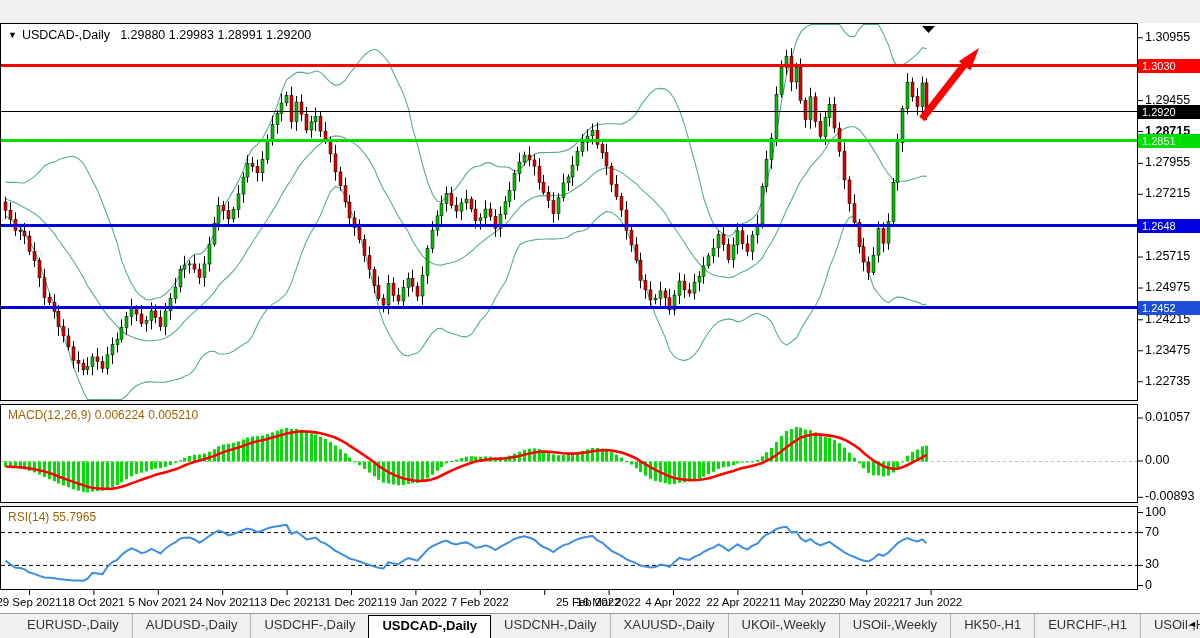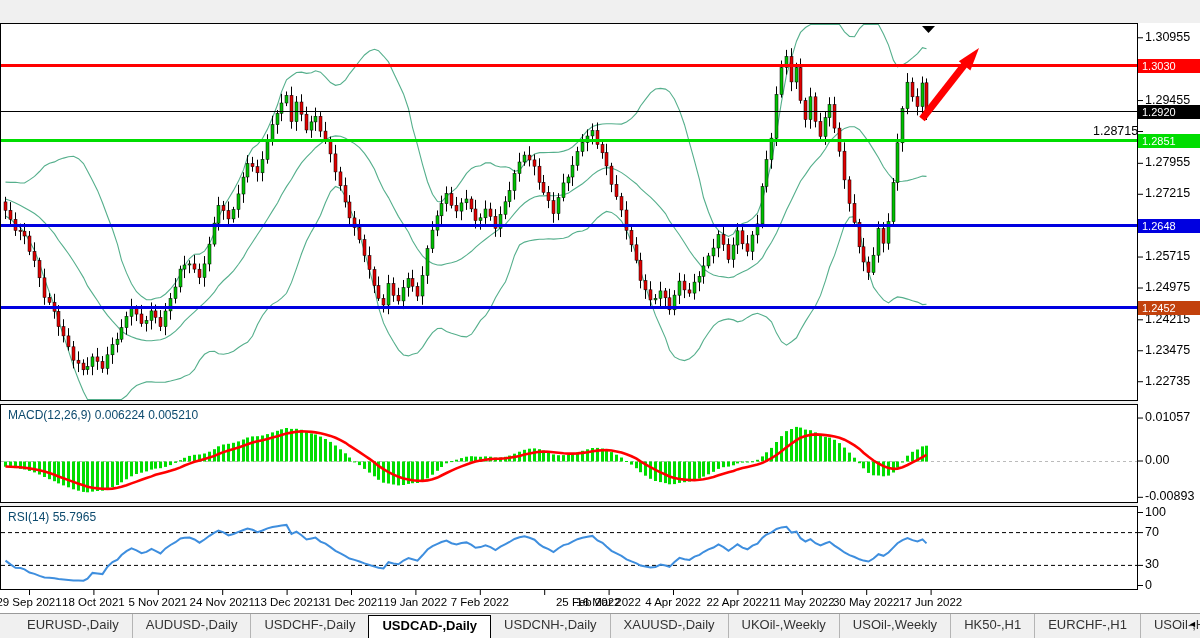--- a/index.html
+++ b/index.html
@@ -10,21 +10,21 @@
   #toolbar{left:0;top:0;width:1200px;height:22px;background:#f0f0f0;border-bottom:1px solid #9a9a9a;
            display:flex;align-items:center;overflow:hidden;}
   .tf-btn{font-size:11px;color:#222;padding:3px 9px;cursor:default;white-space:nowrap;}
   .tf-btn.active{background:#fafafa;border:1px solid #8f8f8f;padding:2px 8px;}
   .tf-sep{width:1px;height:18px;background:#8f8f8f;margin:0 4px;}
   
   #chart-title{left:8px;top:28px;font-size:12.5px;color:#000;white-space:nowrap;z-index:6;}
   #chart-title .mk{font-size:9px;position:relative;top:-1px;margin-right:5px;}
   #chart-title .ohlc{margin-left:10px;}
   
-  .ind-label{font-size:12px;color:#0c4a6e;white-space:nowrap;z-index:6;text-align:center;}
+  .ind-label{font-size:12px;color:#a16207;white-space:nowrap;z-index:6;text-align:center;}
   
   .ax-label{font-size:12.5px;color:#000;white-space:nowrap;width:53px;overflow:hidden;z-index:5;}
   .badge{font-size:11px;color:#fff;width:59px;height:14px;line-height:14px;padding-left:4px;z-index:7;}
   
   .date-label{font-size:11.5px;color:#000;white-space:nowrap;transform:translateX(-50%);z-index:5;}
   
   #tabbar{left:0;top:613px;width:1200px;height:25px;background:#f0f0f0;border-top:1px solid #9a9a9a;
           display:flex;align-items:stretch;overflow:hidden;white-space:nowrap;}
   .tab{font-size:13px;color:#333;padding:3px 13px 0 13px;border-left:1px solid #b4b4b4;cursor:default;}
   .tab:first-child{border-left:none;margin-left:14px;}
@@ -32,20 +32,23 @@
   .tab.active + .tab{border-left:none;}
   #tab-scroll{position:absolute;right:3px;top:619px;font-size:9px;color:#000;z-index:8;}
   svg{position:absolute;left:0;top:0;}
 </style>
 </head>
 <body>
 
 <div id="app">
 
 
+  <div id="chart-title" class="abs">
+    <span class="mk">▼</span><span>USDCAD-,Daily</span><span class="ohlc">1.29880 1.29983 1.28991 1.29200</span>
+  </div>
 
   <div class="abs ind-label" style="left:8px;top:408px;">
     <span>MACD(12,26,9)</span>
     <span>0.006224</span>
     <span>0.005210</span>
   </div>
 
   <div class="abs ind-label" style="left:8px;top:510px;">
     <span>RSI(14)</span>
     <span>55.7965</span>
@@ -696,25 +699,25 @@
       <line x1="673.5" x2="673.5" y1="589.5" y2="595" stroke="#000"></line>
       <line x1="737.9000000000001" x2="737.9000000000001" y1="589.5" y2="595" stroke="#000"></line>
       <line x1="802.3000000000001" x2="802.3000000000001" y1="589.5" y2="595" stroke="#000"></line>
       <line x1="866.7" x2="866.7" y1="589.5" y2="595" stroke="#000"></line>
       <line x1="931.1000000000001" x2="931.1000000000001" y1="589.5" y2="595" stroke="#000"></line>
     </svg>
     <div class="abs badge" style="left: 1138px; top: 58.5px; background: rgb(255, 0, 0);">1.3030</div>
     <div class="abs badge" style="left: 1138px; top: 104.5px; background: rgb(0, 0, 0);">1.2920</div>
     <div class="abs badge" style="left: 1138px; top: 133.5px; background: rgb(0, 221, 0);">1.2851</div>
     <div class="abs badge" style="left: 1138px; top: 218.5px; background: rgb(0, 0, 224);">1.2648</div>
-    <div class="abs badge" style="left: 1138px; top: 300.5px; background: #c2410c;">1.2452</div>
+    <div class="abs badge" style="left: 1138px; top: 300.5px; background: #1d4ed8;">1.2452</div>
     <div class="abs ax-label" style="left: 1145px; top: 29.7908px;">1.30955</div>
     <div class="abs ax-label" style="left: 1145px; top: 61.59px;">1.30195</div>
     <div class="abs ax-label" style="left: 1145px; top: 92.5523px;">1.29455</div>
-    <div class="abs ax-label" style="left: 1093px; top: 123.515px;">1.28715</div>
+    <div class="abs ax-label" style="left: 1145px; top: 123.515px; font-weight: bold;">1.28715</div>
     <div class="abs ax-label" style="left: 1145px; top: 155.314px;">1.27955</div>
     <div class="abs ax-label" style="left: 1145px; top: 186.276px;">1.27215</div>
     <div class="abs ax-label" style="left: 1145px; top: 249.038px;">1.25715</div>
     <div class="abs ax-label" style="left: 1145px; top: 280px;">1.24975</div>
     <div class="abs ax-label" style="left: 1145px; top: 311.799px;">1.24215</div>
     <div class="abs ax-label" style="left: 1145px; top: 342.762px;">1.23475</div>
     <div class="abs ax-label" style="left: 1145px; top: 373.724px;">1.22735</div>
     <div class="abs ax-label" style="left: 1145px; top: 410.033px;">0.01057</div>
     <div class="abs ax-label" style="left: 1145px; top: 453px;">0.00</div>
     <div class="abs ax-label" style="left: 1145px; top: 489.301px;">-0.00893</div>

